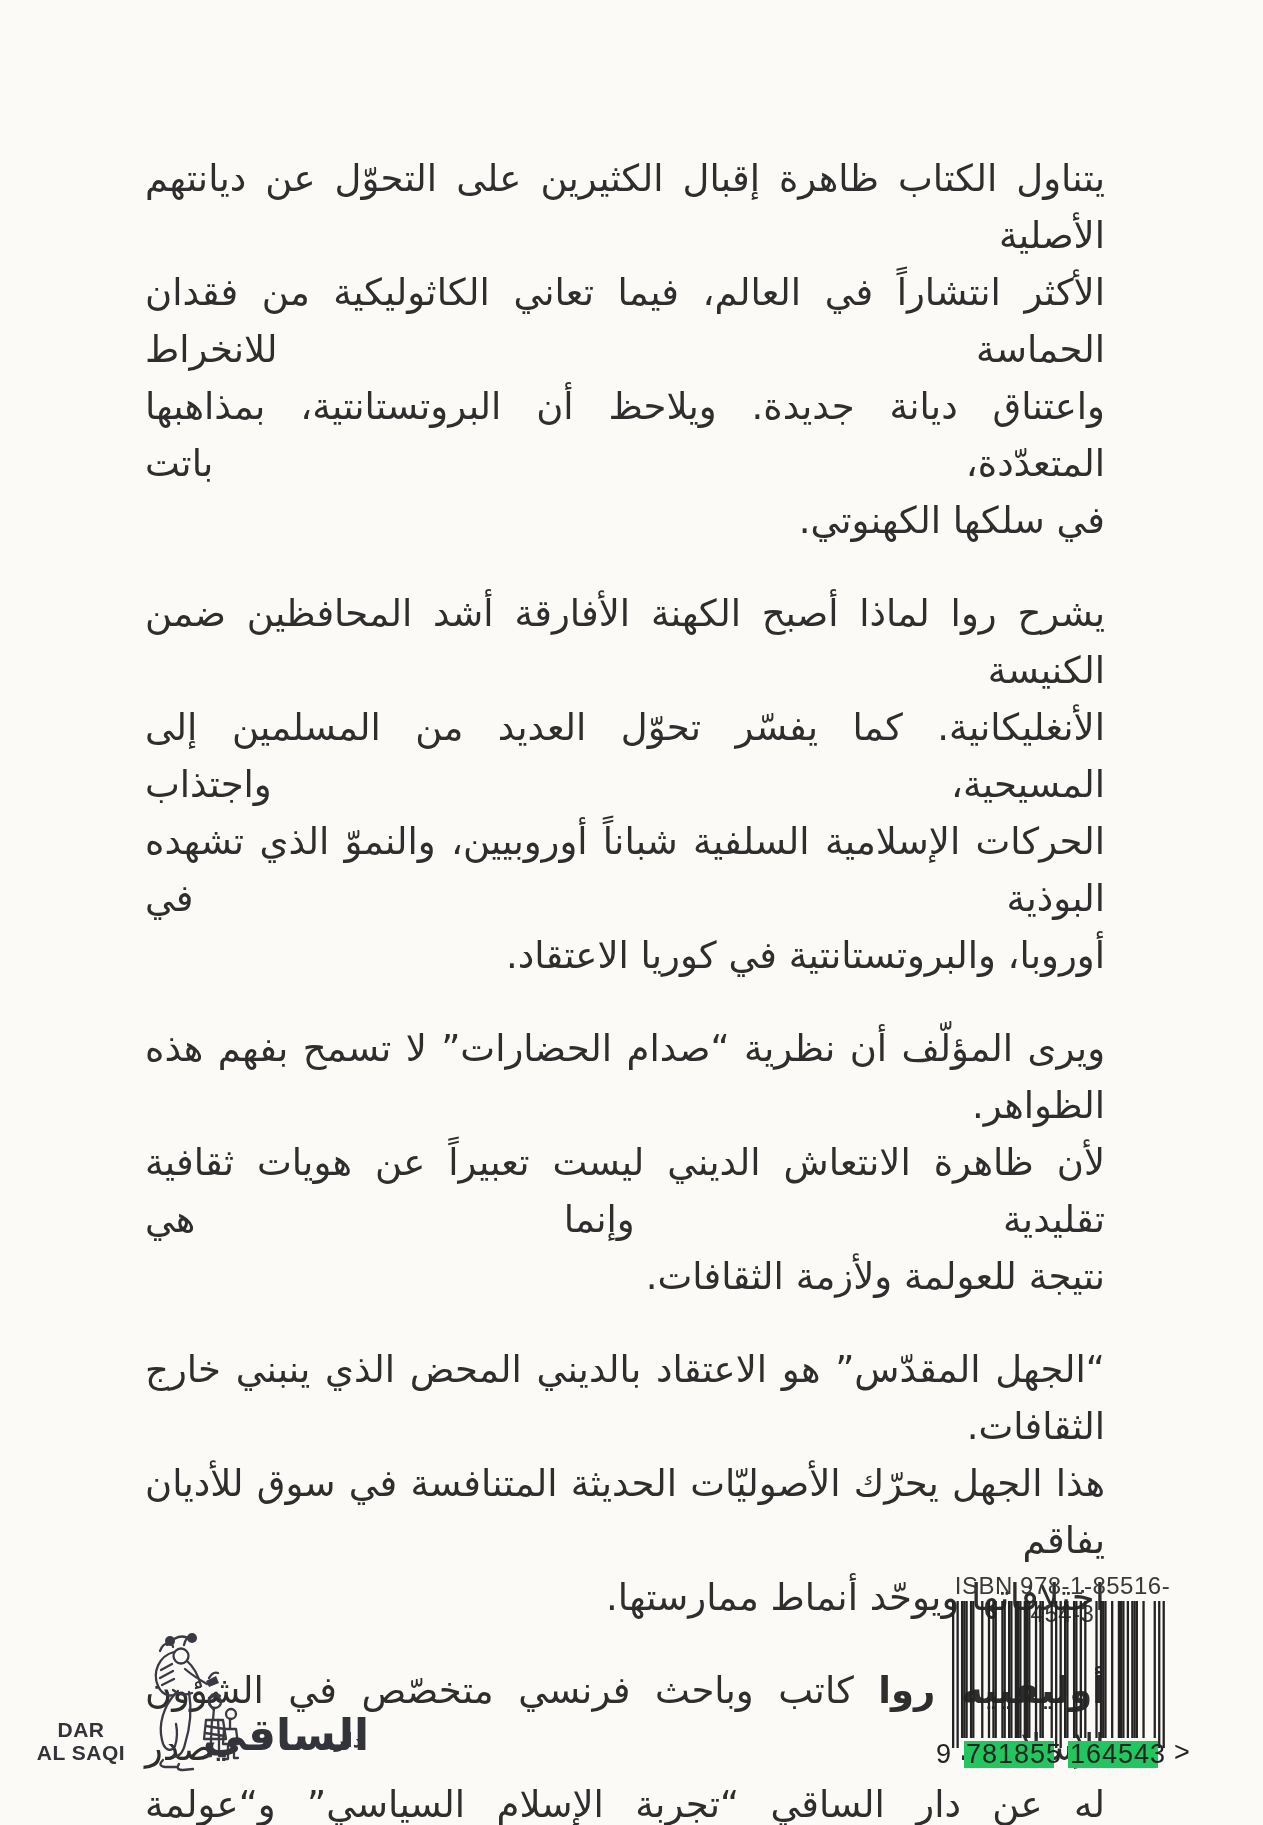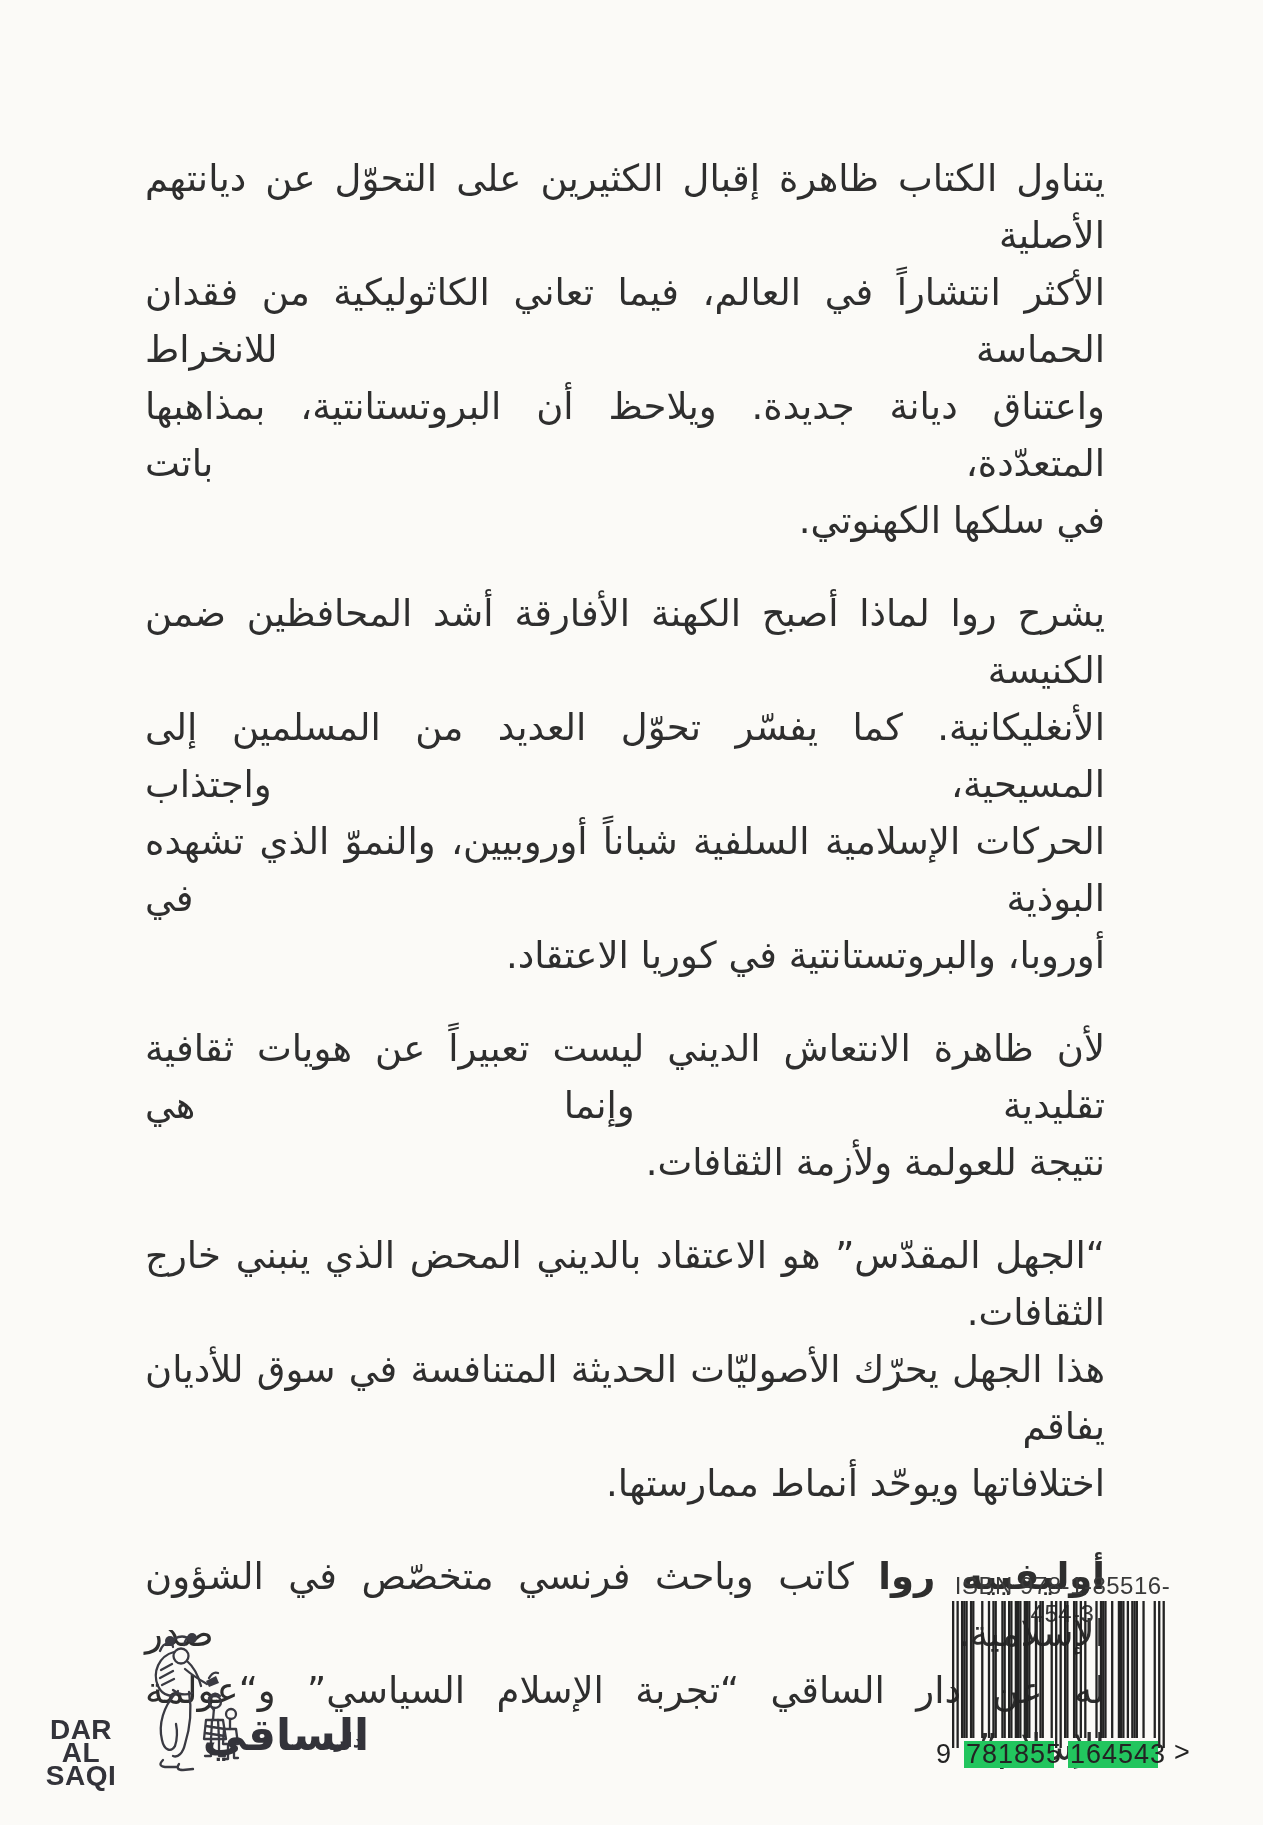--- a/index.html
+++ b/index.html
@@ -46,21 +46,21 @@
   }
   .bc-lead{left:-18px;top:140px;background:transparent;}
   .bc-g1{left:12px;top:140px;width:86px;text-align:center;letter-spacing:1px;}
   .bc-g2{left:116px;top:140px;width:86px;text-align:right;letter-spacing:1px;}
   .bc-suffix{left:220px;top:138px;background:transparent;}
   
   .logo{position:absolute;left:33px;top:1628px;width:340px;height:152px;color:#33333a;}
   .logo-en{
     position:absolute;left:0;top:90px;width:96px;
     font-family:"Liberation Sans",sans-serif;
-    font-weight:bold;font-size:28px;line-height:23px;
+    font-weight:bold;font-size:21px;line-height:23px;
     text-align:center;letter-spacing:0.5px;
   }
   .logo-art{position:absolute;left:96px;top:0;}
   .logo-art path,.logo-art circle,.logo-art line{stroke:#3a3a42;stroke-width:2.3;fill:none;stroke-linecap:round;stroke-linejoin:round;}
   .logo-art .fill{fill:#3a3a42;stroke:none;}
   .logo-ar{
     position:absolute;left:214px;top:78px;width:122px;
     direction:rtl;text-align:center;
     font-weight:bold;font-size:44px;line-height:58px;
     color:#33333a;
@@ -82,20 +82,21 @@
         <div class="line">واعتناق ديانة جديدة. ويلاحظ أن البروتستانتية، بمذاهبها المتعدّدة، باتت</div>
         <div class="line line-end">في سلكها الكهنوتي.</div>
       </div>
       <div class="para">
         <div class="line">يشرح روا لماذا أصبح الكهنة الأفارقة أشد المحافظين ضمن الكنيسة</div>
         <div class="line">الأنغليكانية. كما يفسّر تحوّل العديد من المسلمين إلى المسيحية، واجتذاب</div>
         <div class="line">الحركات الإسلامية السلفية شباناً أوروبيين، والنموّ الذي تشهده البوذية في</div>
         <div class="line line-end">أوروبا، والبروتستانتية في كوريا الاعتقاد.</div>
       </div>
       <div class="para">
+        <div class="line">ويرى المؤلّف أن نظرية “صدام الحضارات” لا تسمح بفهم هذه الظواهر.</div>
         <div class="line">لأن ظاهرة الانتعاش الديني ليست تعبيراً عن هويات ثقافية تقليدية وإنما هي</div>
         <div class="line line-end">نتيجة للعولمة ولأزمة الثقافات.</div>
       </div>
       <div class="para">
         <div class="line">“الجهل المقدّس” هو الاعتقاد بالديني المحض الذي ينبني خارج الثقافات.</div>
         <div class="line">هذا الجهل يحرّك الأصوليّات الحديثة المتنافسة في سوق للأديان يفاقم</div>
         <div class="line line-end">اختلافاتها ويوحّد أنماط ممارستها.</div>
       </div>
       <div class="para">
         <div class="line"><b>أوليفييه روا</b> كاتب وباحث فرنسي متخصّص في الشؤون الإسلامية. صدر</div>

